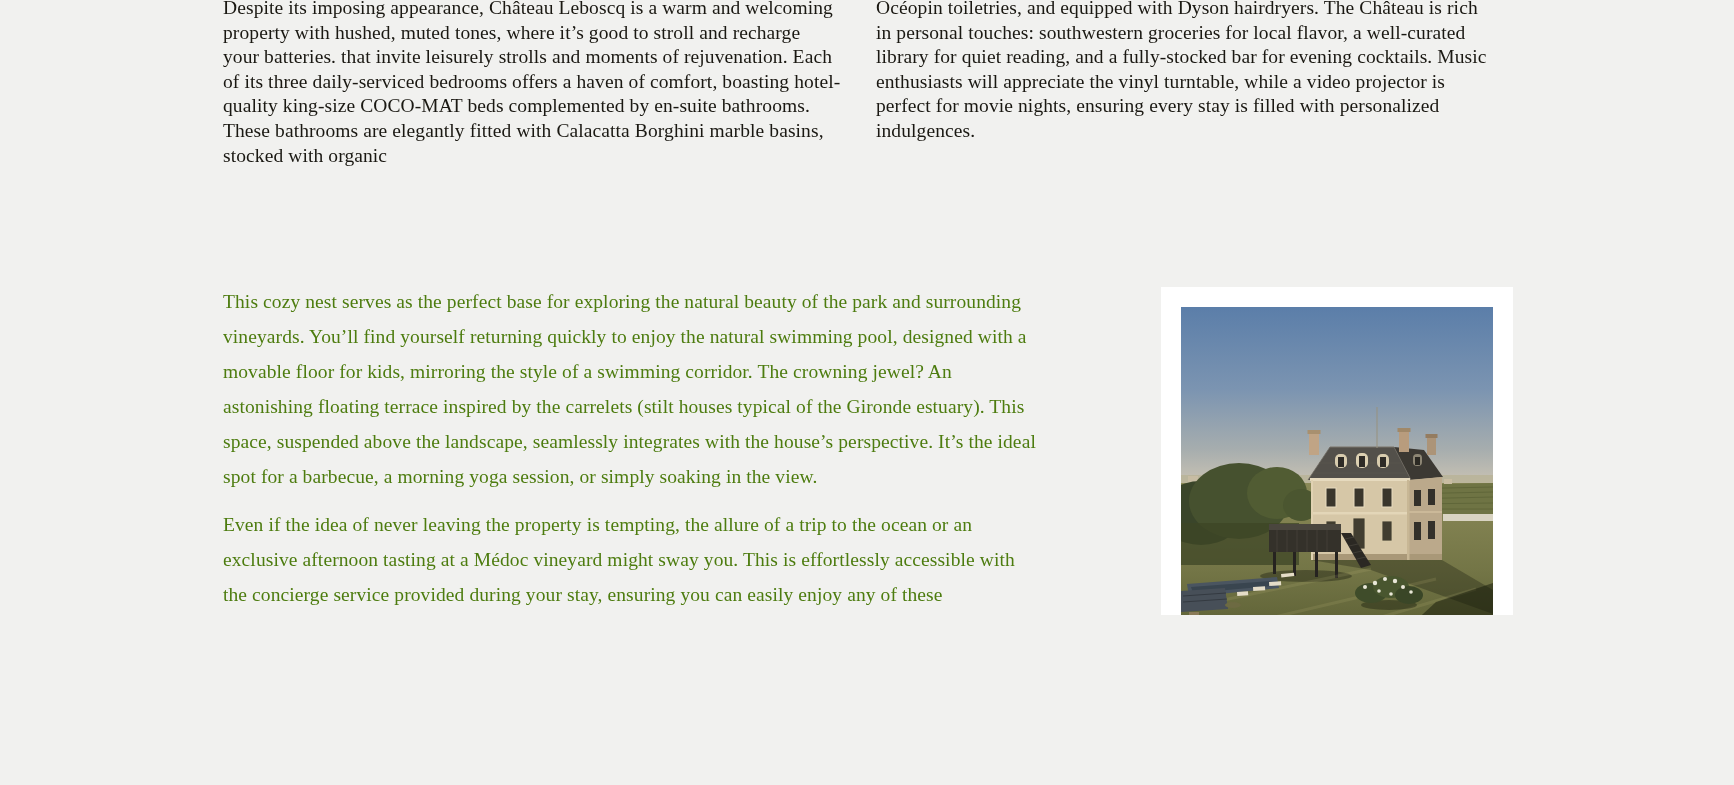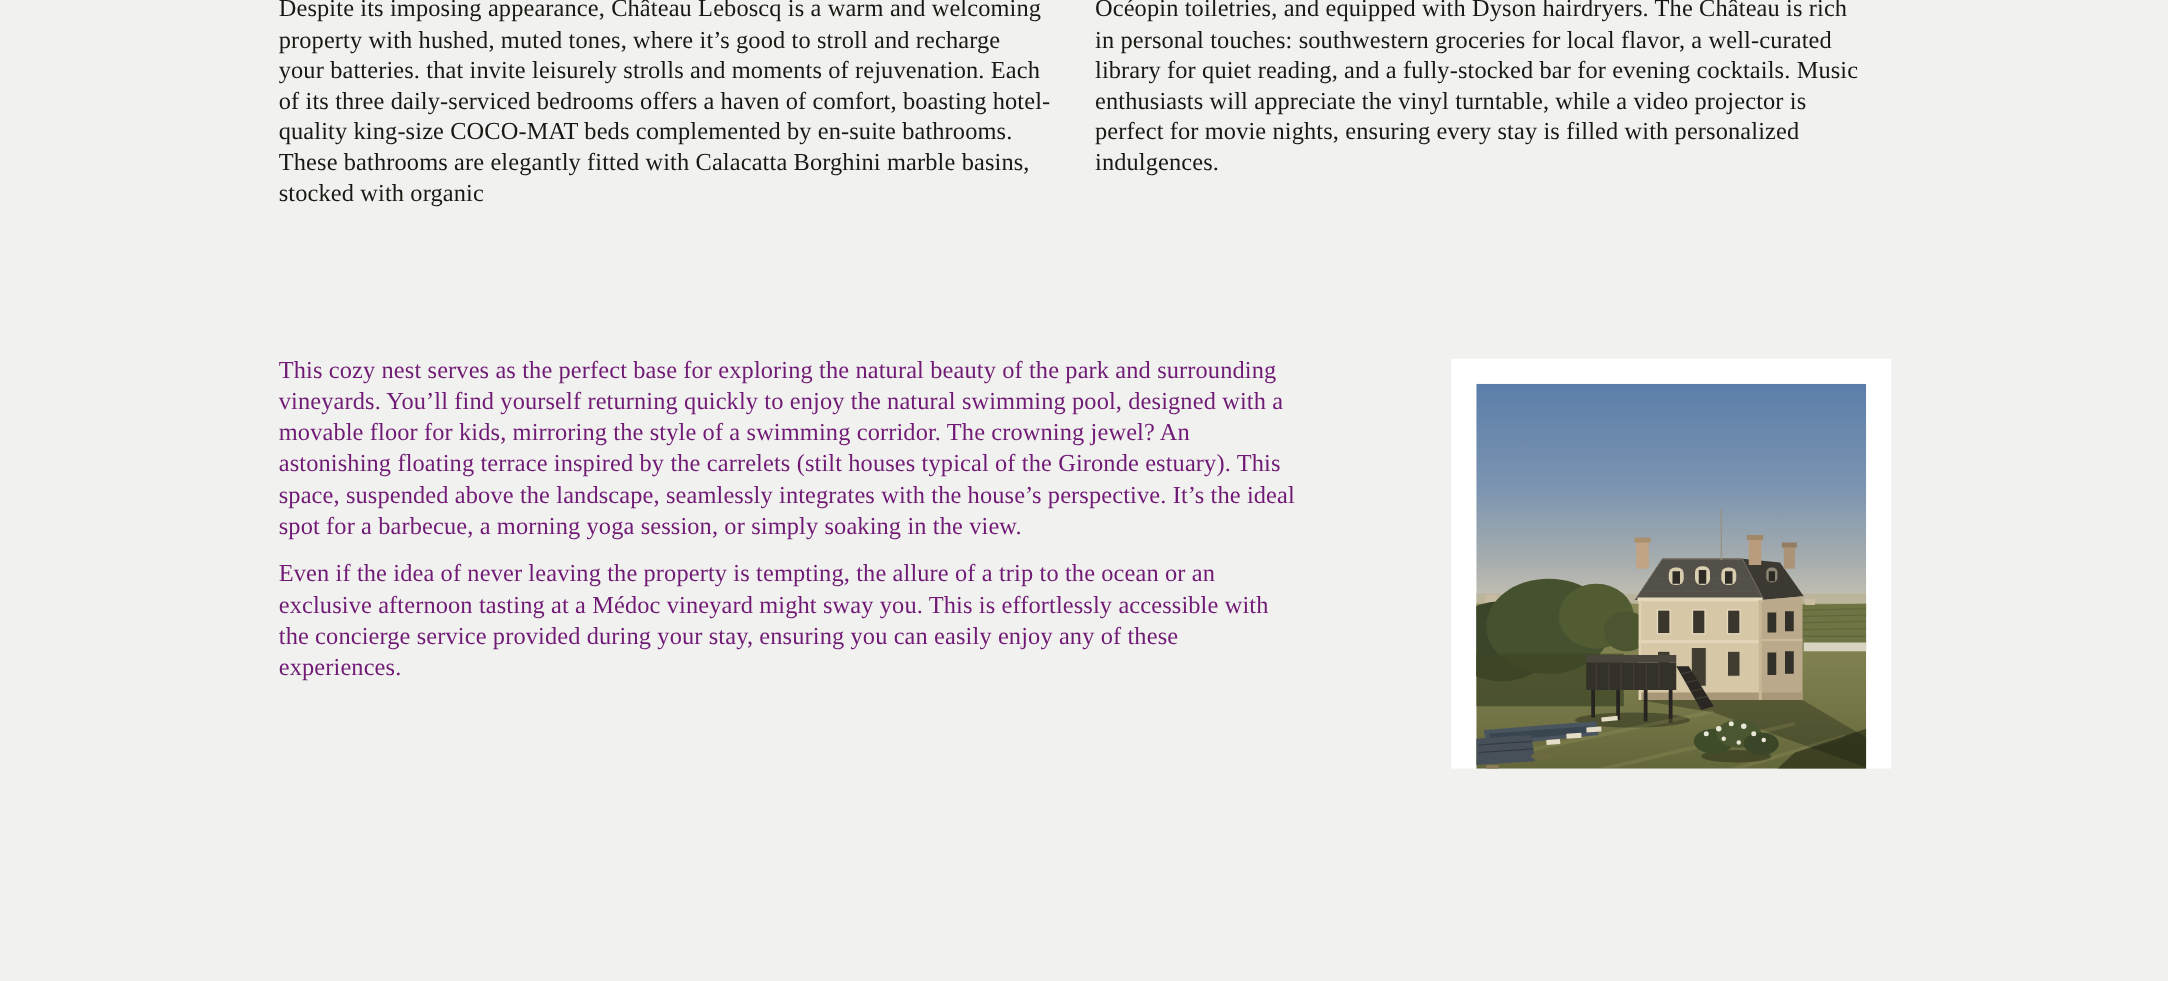--- a/index.html
+++ b/index.html
@@ -34,22 +34,22 @@
   
   .feature-text {
     position: absolute;
     left: 223px;
     top: 284px;
     width: 818px;
   }
   .feature-text p {
     margin: 0 0 13px 0;
     font-size: 19.5px;
-    line-height: 25px;
-    color: #701a75;
+    line-height: 35px;
+    color: #4d7c0f;
     letter-spacing: 0.1px;
   }
   figure.photo {
     position: absolute;
     left: 1161px;
     top: 287px;
     width: 352px;
     margin: 0;
   }
   .photo-frame {

